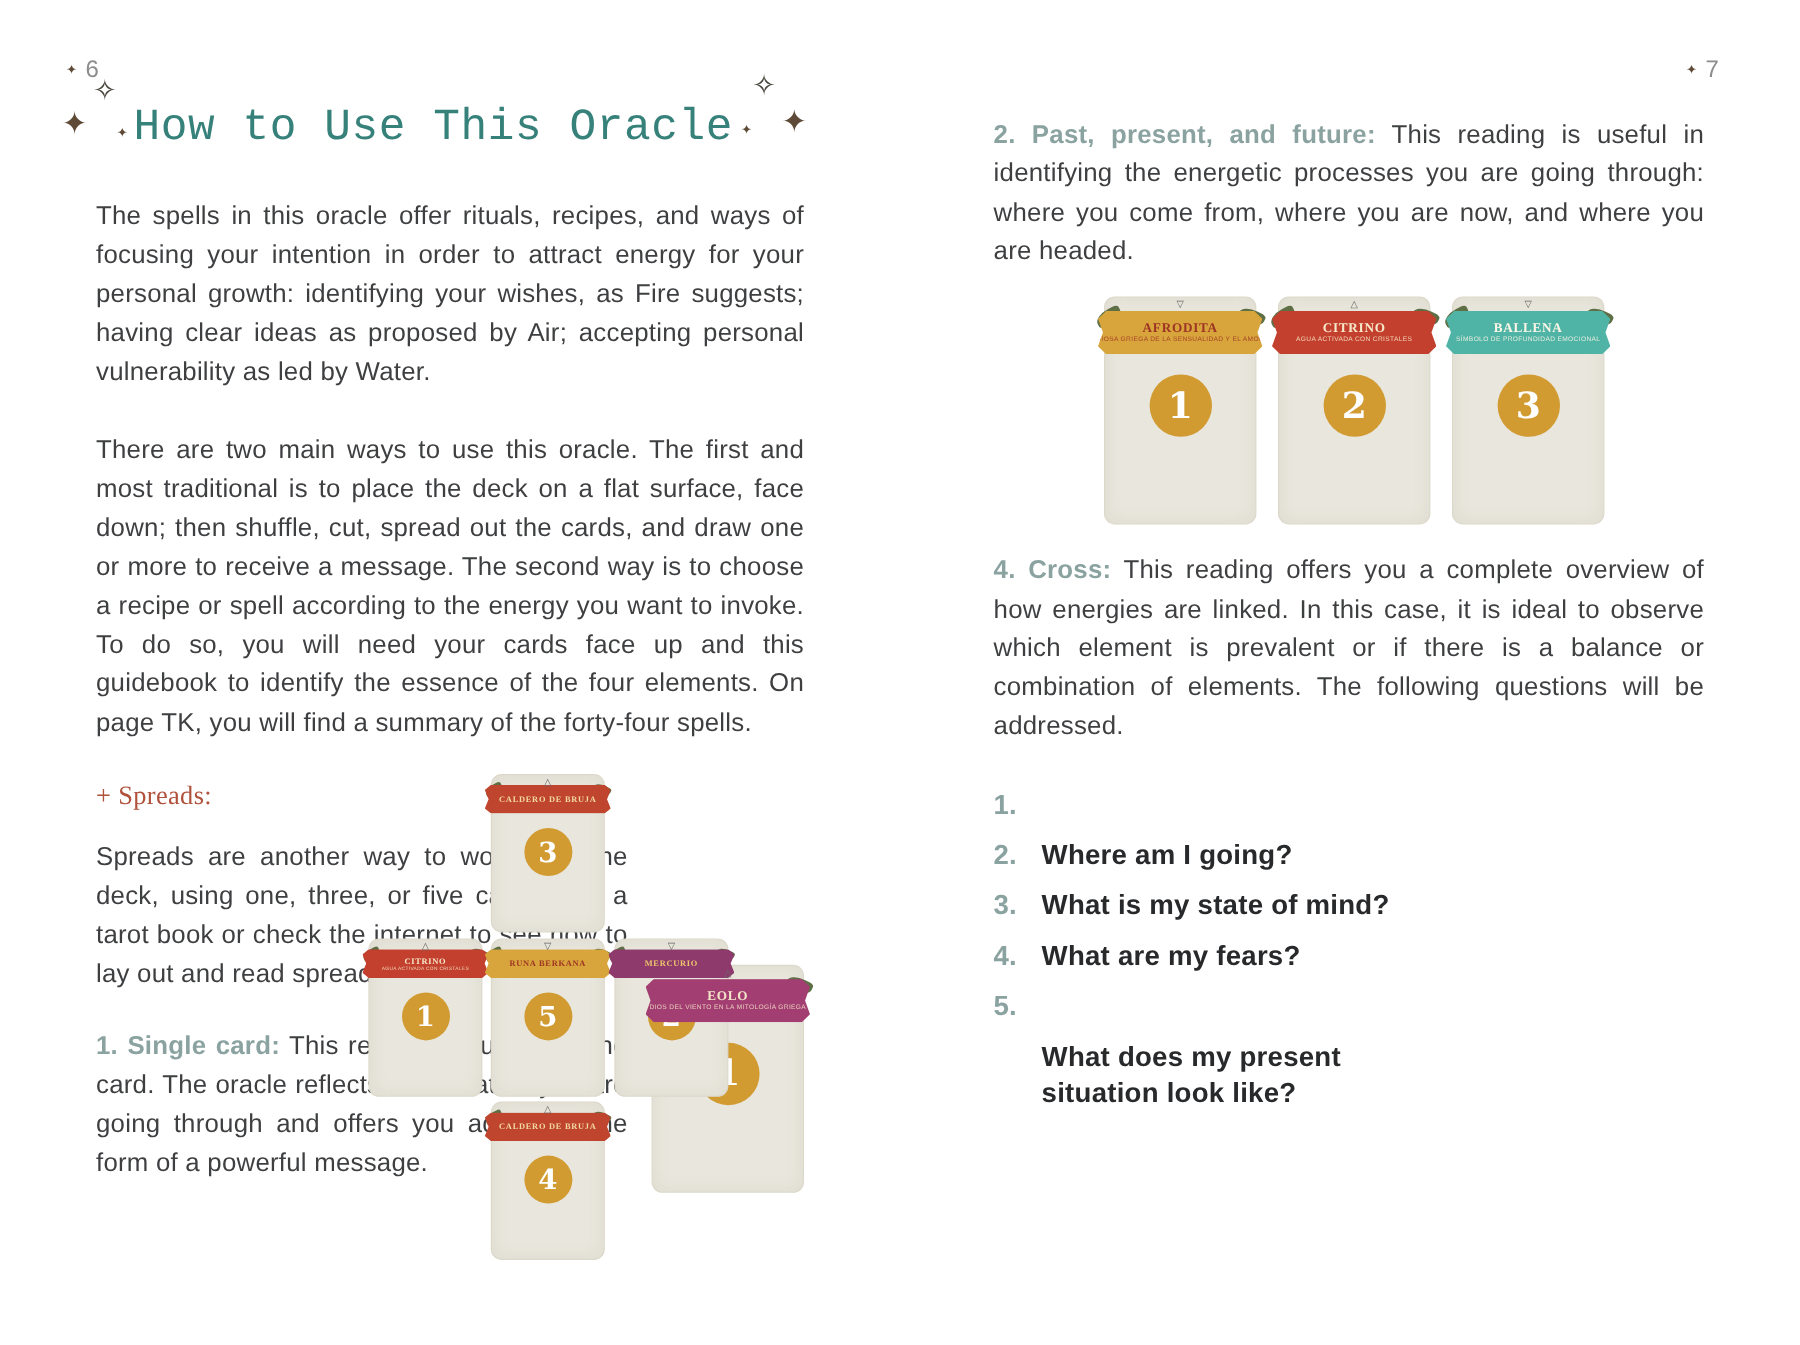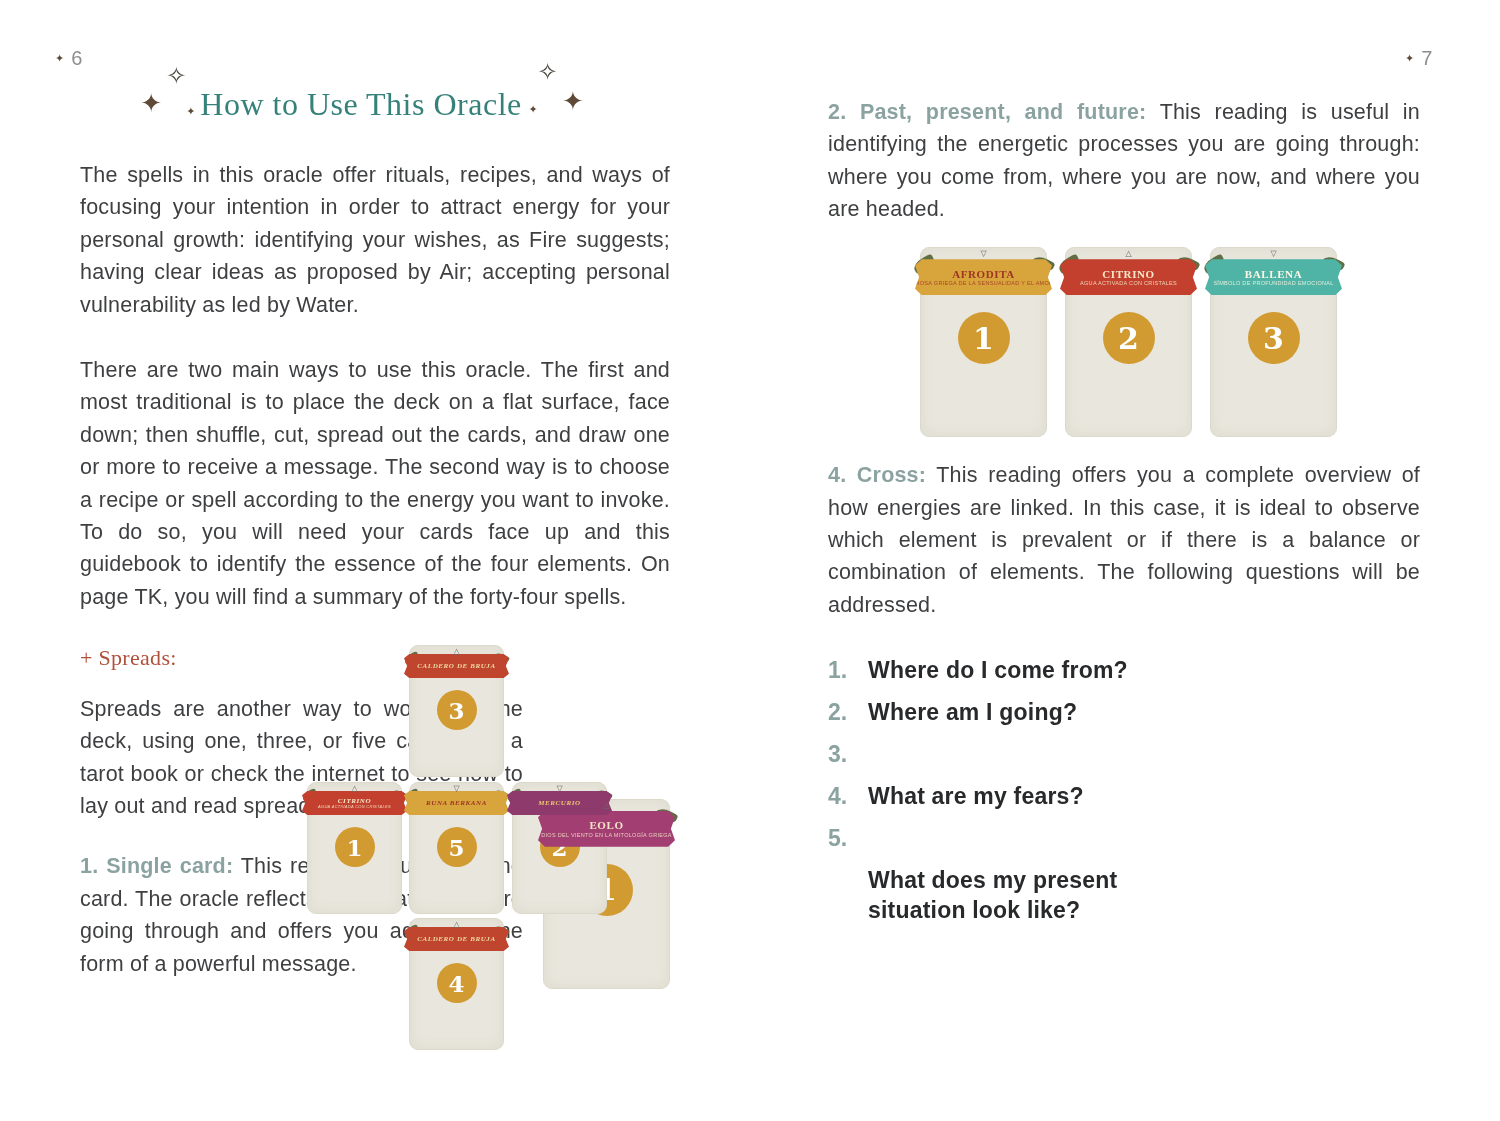--- a/index.html
+++ b/index.html
@@ -13,21 +13,21 @@
   .page-col.right{left:828px;width:592px;}
   
   .folio{position:absolute;top:47px;font-size:20px;color:var(--pageno,#8d8d8d);display:flex;align-items:center;gap:7px;}
   .folio.l{left:55px;}
   .folio.r{left:1405px;}
   .folio .star{font-size:11px;color:var(--star,#8b7d6b);}
   
   .title-row{margin-top:86px;text-align:center;}
   .title-wrap{position:relative;display:inline-block;transform:translateX(-14px);}
   .page-title{
-    font-family:Liberation Serif, serif;font-size:32px;letter-spacing:.5px;
+    font-family:Liberation Mono, monospace;font-size:37px;letter-spacing:.5px;
     color:var(--title,#36817a);white-space:nowrap;
   }
   .spk{position:absolute;color:var(--star,#5e4a37);line-height:1;}
   .spk.outline{color:#4a463f;font-weight:400;}
   .spk.f-l{left:-60px;top:4px;font-size:26px;}
   .spk.o-l{left:-34px;top:-22px;font-size:24px;}
   .spk.d-l{left:-14px;top:20px;font-size:11px;}
   .spk.o-r{right:-36px;top:-26px;font-size:24px;}
   .spk.f-r{right:-62px;top:2px;font-size:26px;}
   .spk.d-r{right:-16px;top:18px;font-size:11px;}
@@ -60,21 +60,21 @@
   .card.big{width:125px;height:188px;}
   .card.small{width:93px;height:130px;}
   .card .sym{position:absolute;top:1px;left:50%;transform:translateX(-50%);font-size:8px;color:#6a6a66;z-index:2;}
   .banner{
     position:absolute;left:-6px;right:-6px;z-index:1;
     display:flex;flex-direction:column;align-items:center;justify-content:center;
     background:var(--bc,#c4402e);color:var(--tc,#f6e9ca);
     clip-path:polygon(0 18%,5% 0,95% 0,100% 18%,97% 50%,100% 82%,95% 100%,5% 100%,0 82%,3% 50%);
   }
   .big .banner{top:11px;height:36px;justify-content:center;}
-  .small .banner{top:8px;height:24px;font-style:italic;}
+  .small .banner{top:8px;height:24px;}
   .bname{font-family:"Liberation Serif",serif;font-weight:700;letter-spacing:.6px;line-height:1.15;white-space:nowrap;}
   .big .bname{font-size:11px;}
   .small .bname{font-size:7px;}
   .bsub{font-size:5.5px;letter-spacing:.3px;opacity:.85;line-height:1.2;white-space:nowrap;}
   .small .bsub{font-size:4px;}
   .leaf{position:absolute;width:22px;height:12px;border-radius:60% 20% 60% 20%;background:#5e6f45;z-index:0;}
   .big .leaf.l{left:-8px;top:10px;transform:rotate(-28deg);}
   .big .leaf.r{right:-8px;top:10px;transform:rotate(206deg);}
   .small .leaf{width:15px;height:8px;}
   .small .leaf.l{left:-6px;top:8px;transform:rotate(-28deg);}
@@ -196,28 +196,28 @@
           <span>3</span>
         </div>
       </div>
     </div>
 
     <p class="para p-cross"><span class="lead">4. Cross:</span> <span>This reading offers you a complete overview of how energies are linked. In this case, it is ideal to observe which element is prevalent or if there is a balance or combination of elements. The following questions will be addressed.</span></p>
 
     <div class="q-list">
       <div class="q-item">
         <span class="q-num">1.</span>
-        <span class="q-text">Where do I come from?</span>
       </div>
       <div class="q-item">
         <span class="q-num">2.</span>
         <span class="q-text">Where am I going?</span>
       </div>
       <div class="q-item">
         <span class="q-num">3.</span>
+        <span class="q-text">What is my state of mind?</span>
       </div>
       <div class="q-item">
         <span class="q-num">4.</span>
         <span class="q-text">What are my fears?</span>
       </div>
       <div class="q-item">
         <span class="q-num">5.</span>
         <span class="q-text">What does my present situation look like?</span>
       </div>
     </div>

